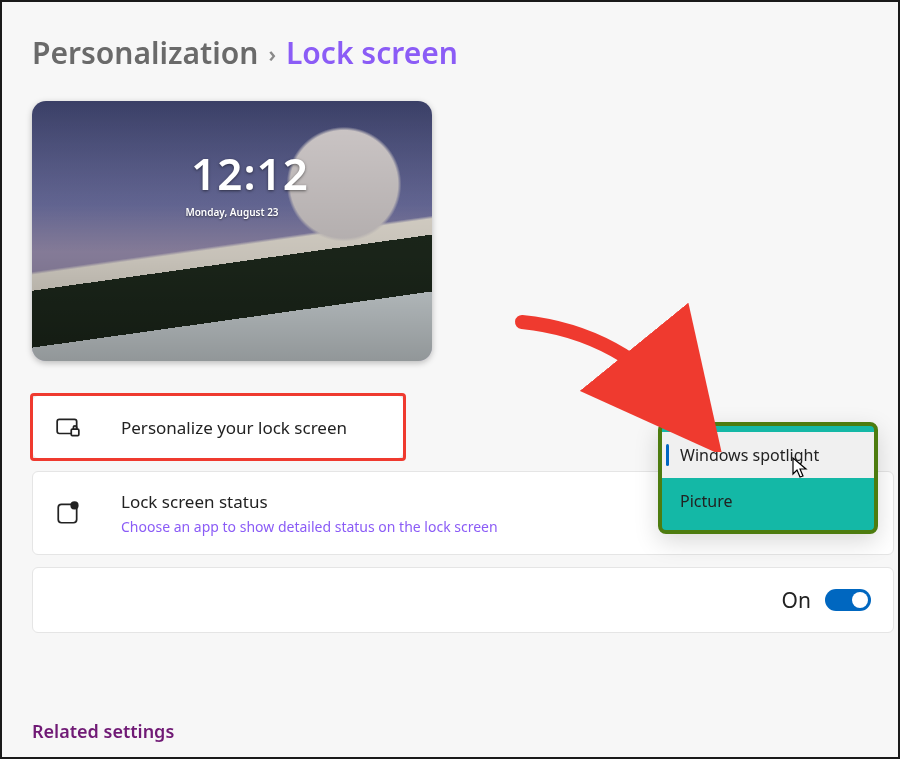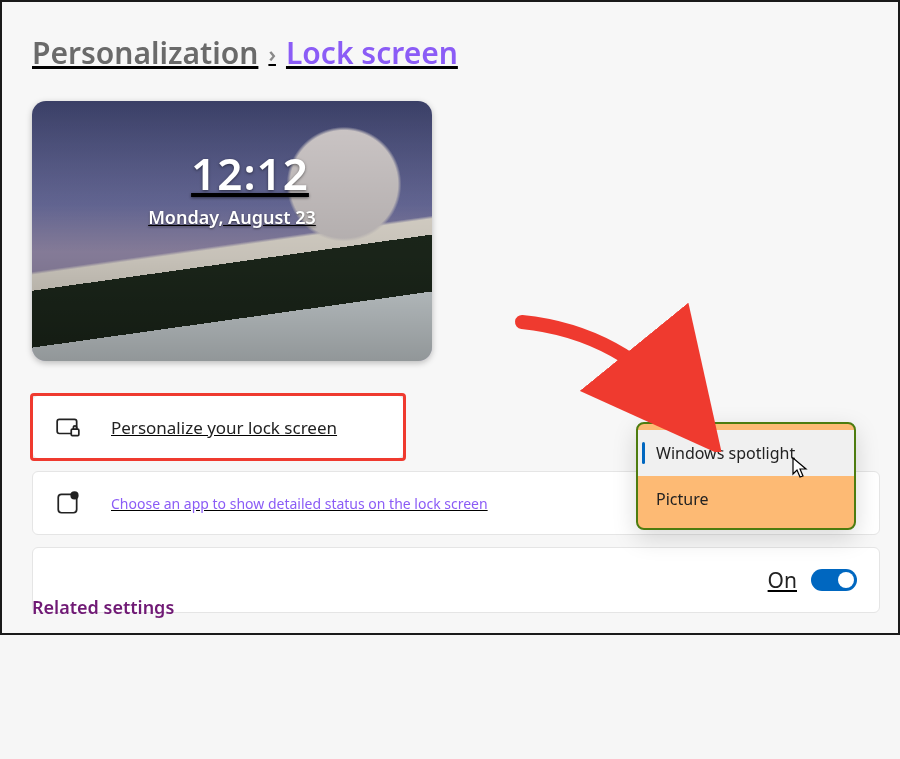--- a/index.html
+++ b/index.html
@@ -1,63 +1,63 @@
 <!DOCTYPE html>
 <html><head>
 <meta charset="utf-8">
 <style>
   * { box-sizing: border-box; margin: 0; padding: 0; font-family: "Segoe UI", system-ui, sans-serif; }
   html, body { width: 900px; height: 759px; background: #f6f6f6; }
-  .frame { width: 900px; height: 635px; border: 2px solid #1a1a1a; background: #f7f7f7; padding: 30px 18px 0 30px; position: relative; overflow: hidden; text-decoration: underline; }
+  .frame { width: 900px; height: 759px; border: 2px solid #1a1a1a; background: #f7f7f7; padding: 30px 4px 0 30px; position: relative; overflow: hidden; }
   .breadcrumb { display: flex; align-items: center; gap: 10px; font-size: 30px; color: #6a6a6a; font-weight: 600; margin-bottom: 28px; }
   .breadcrumb .chev { color: #8a8a8a; font-size: 22px; }
   .breadcrumb .current { color: #8b5cf6; font-weight: 600; }
 
   
   .preview {
     width: 400px; height: 260px; border-radius: 14px; overflow: hidden;
     box-shadow: 0 2px 6px rgba(0,0,0,.25);
     position: relative; display: flex; flex-direction: column; align-items: center; justify-content: flex-start;
     padding-top: 42px; color: #fff;
   }
   .preview::before {
     content:""; position:absolute; inset:0;
     background:
       linear-gradient(to bottom, rgba(0,0,0,0) 0%, rgba(0,0,0,.15) 60%, rgba(0,0,0,.35) 100%),
       radial-gradient(circle at 78% 32%, #cfc9c9 0 15%, transparent 16%),
       linear-gradient(172deg, transparent 54%, #e9e3d8 55% 60%, #1e2a1d 60% 78%, #dfe7ea 78% 100%),
       linear-gradient(to bottom, #3a3f66 0%, #6c6fa0 40%, #9a8fb0 58%);
   }
   .preview .time { position: relative; font-size: 44px; font-weight: 600; letter-spacing: 1px; text-shadow: 0 1px 3px rgba(0,0,0,.5); margin-left: 36px;}
-  .preview .date { position: relative; font-size: 18px; font-weight: 600; margin-top: 2px; text-shadow: 0 1px 2px rgba(0,0,0,.5);}
+  .preview .date { position: relative; font-size: 10px; font-weight: 600; margin-top: 2px; text-shadow: 0 1px 2px rgba(0,0,0,.5);}
 
   
   .rows { margin-top: 34px; display: flex; flex-direction: column; gap: 12px; }
   .row {
     background: #fff; border: 1px solid #e5e5e5; border-radius: 6px;
-    padding: 18px 22px; display: flex; align-items: center; gap: 30px;
+    padding: 18px 22px; display: flex; align-items: center; gap: 40px;
     position: relative;
   }
   .row .icon { width: 26px; height: 26px; flex: 0 0 26px; display:flex; align-items:center; justify-content:center; }
   .row .labels { display:flex; flex-direction:column; gap:4px; }
   .row .title { font-size: 17px; color: #222; }
   .row .sub { font-size: 14px; color: #8b5cf6; }
   .row .control { margin-left: auto; display:flex; align-items:center; gap:14px; }
   .highlight { position:absolute; inset:-3px; border:3px solid #ef3a2f; border-radius:4px; pointer-events:none; }
   .highlight-box { position:relative; }
 
   
   .toggle { width: 46px; height: 22px; border-radius: 11px; background: #0067c0; position: relative; }
   .toggle::after { content:""; position:absolute; right:3px; top:3px; width:16px; height:16px; border-radius:50%; background:#fff; }
   .toggle-label { font-size: 21px; color:#222;margin-left:18px; }
 
   
   .dropdown {
-    position: absolute; right: 42px; top: 420px; width: 220px;
-    background: #fdba74; border: 2px solid #4d7c0f; border-radius: 8px;
+    position: absolute; right: 20px; top: 420px; width: 220px;
+    background: #14b8a6; border: 4px solid #4d7c0f; border-radius: 8px;
     box-shadow: 0 8px 24px rgba(0,0,0,.15); padding: 6px 0; z-index: 20;
   }
   .dropdown .opt {
     padding: 12px 18px; font-size: 16px; color:#222; position: relative;
   }
   .dropdown .opt.sel { background:#f0f0f0; }
   .dropdown .opt.sel::before {
     content:""; position:absolute; left:4px; top:12px; bottom:12px; width:3px; background:#0067c0; border-radius:2px;
   }
 
@@ -103,20 +103,21 @@
     </div>
 
     <div class="row">
       <div class="icon">
         <svg width="26" height="26" viewBox="0 0 24 24" fill="none" stroke="#222" stroke-width="1.6">
           <rect x="3" y="4" width="17" height="17" rx="3"></rect>
           <circle cx="18" cy="5" r="3" fill="#222"></circle>
         </svg>
       </div>
       <div class="labels">
+        <div class="title">Lock screen status</div>
         <div class="sub">Choose an app to show detailed status on the lock screen</div>
       </div>
     </div>
 
     <div class="row">
       <div class="control">
         <span class="toggle-label">On</span>
         <div class="toggle"></div>
       </div>
     </div>

